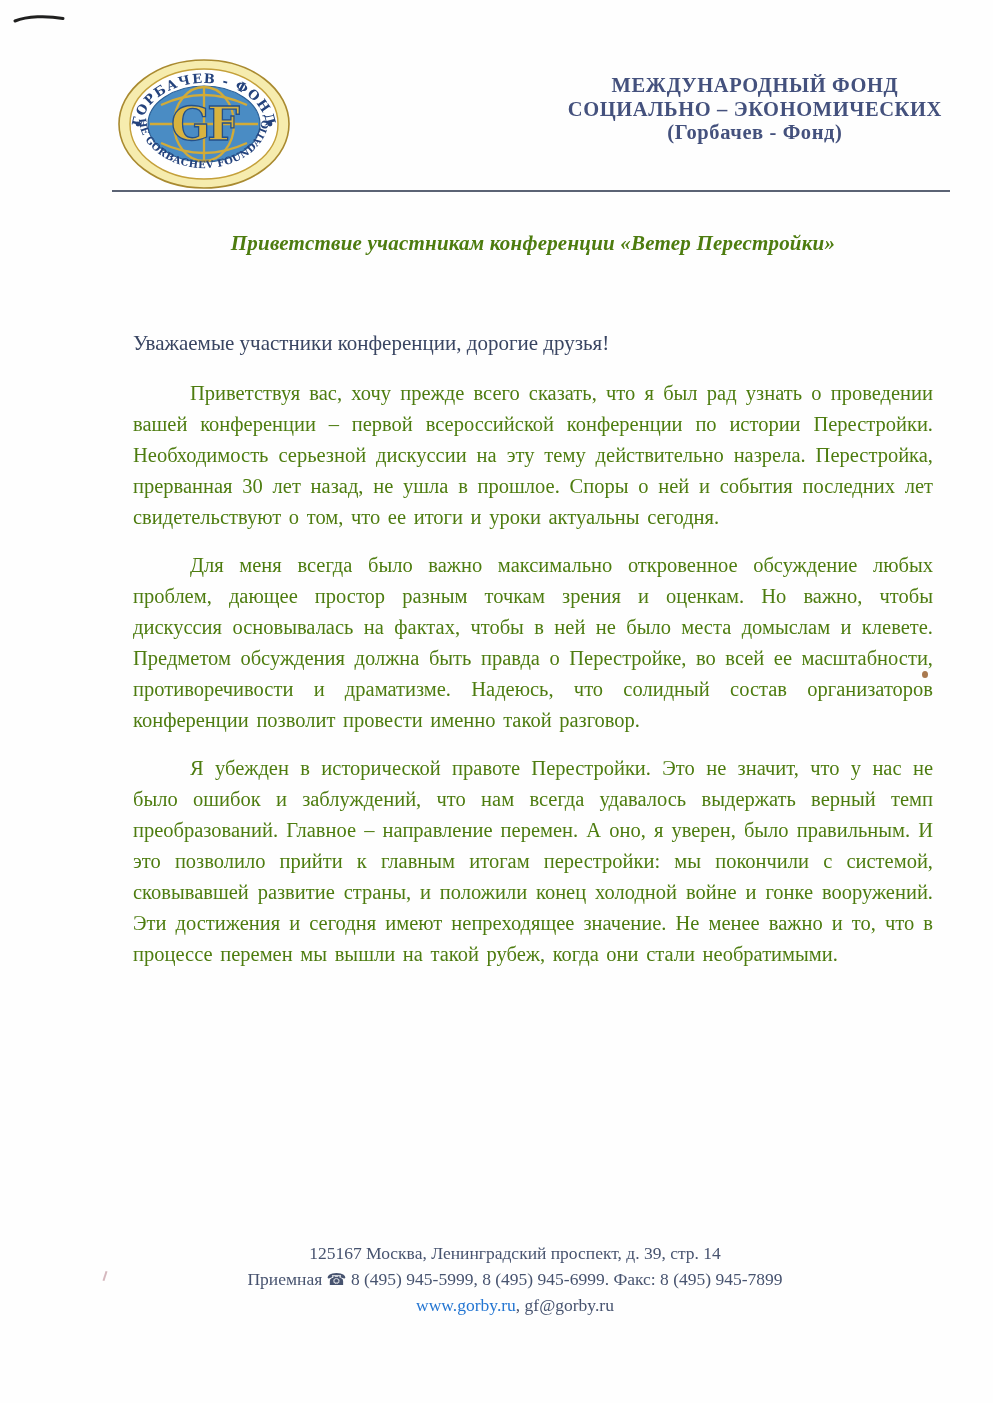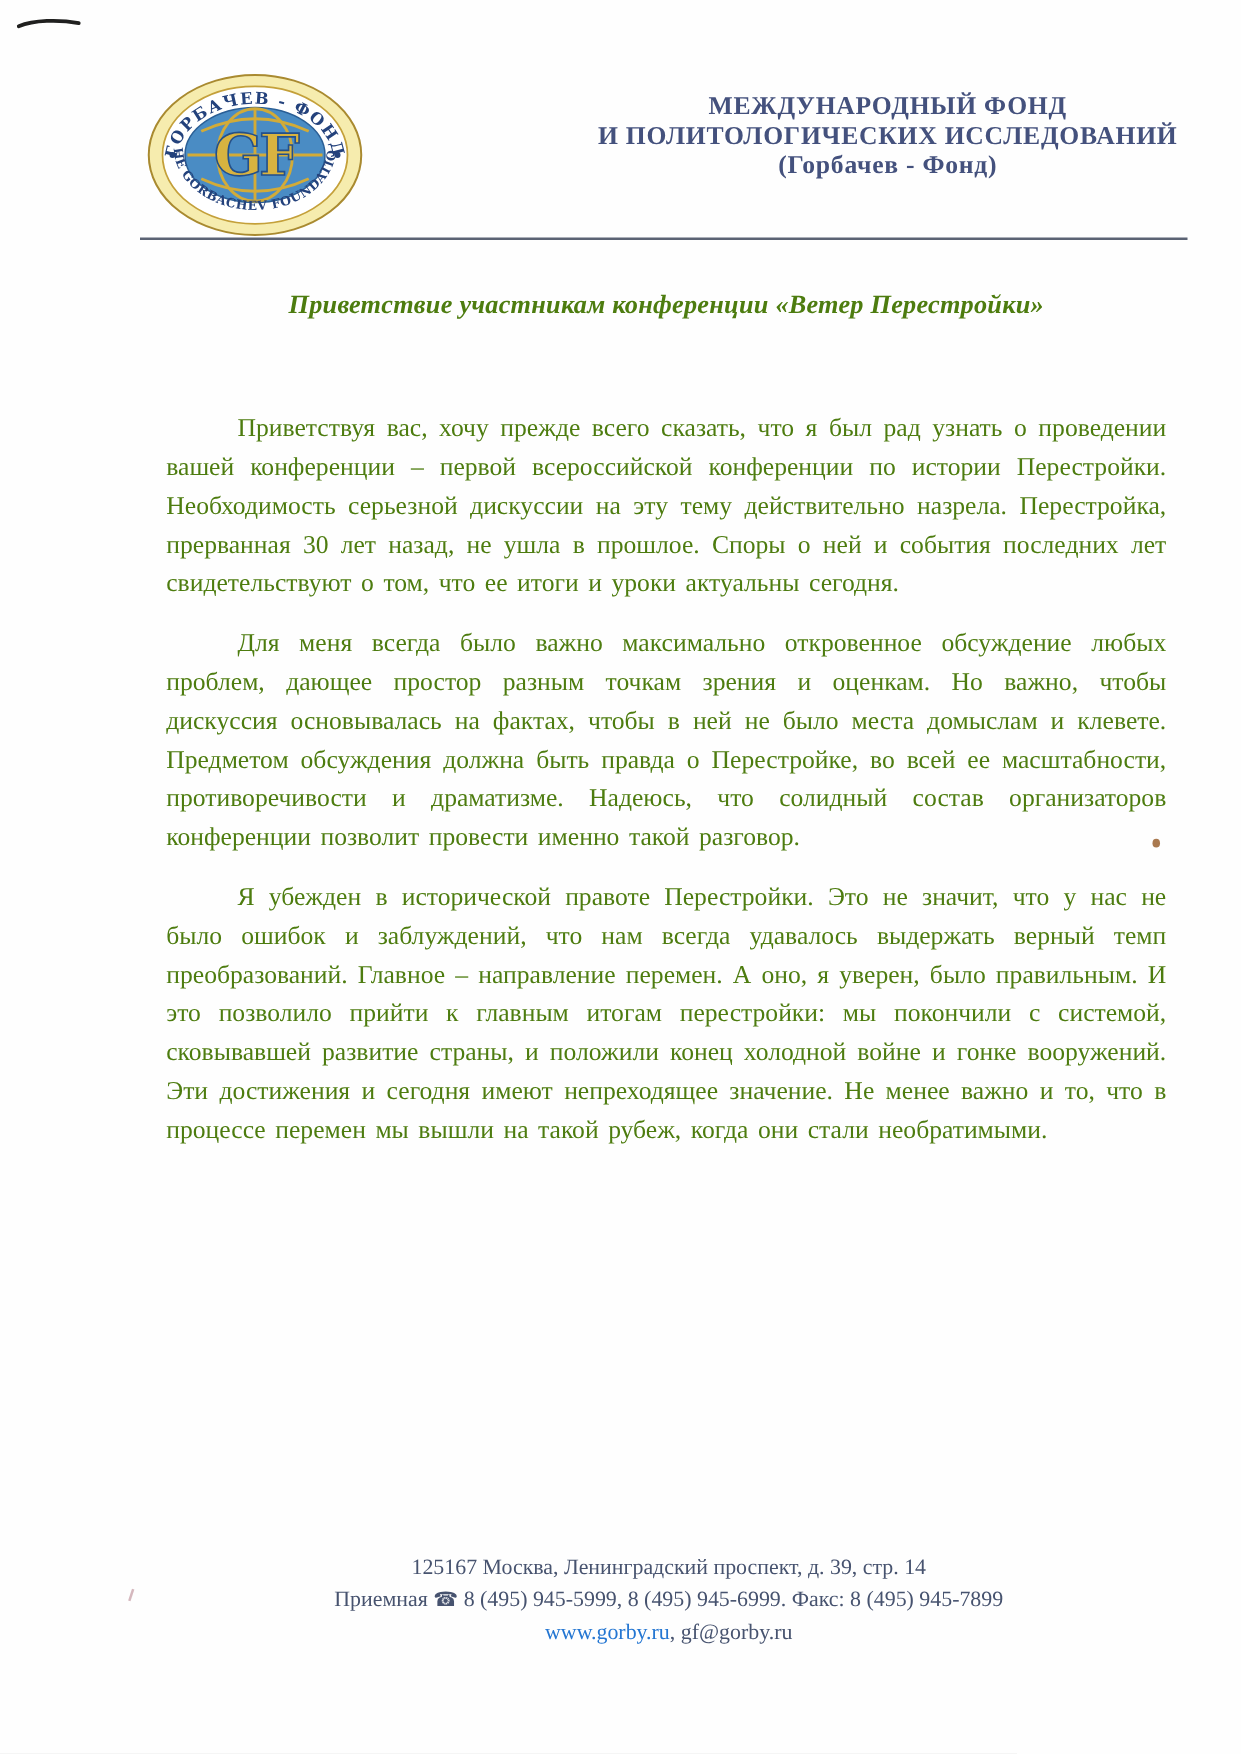--- a/index.html
+++ b/index.html
@@ -30,21 +30,21 @@
     color:#4d7c0f;letter-spacing:.2px;
   }
   .content{position:absolute;left:133px;top:328px;width:800px;}
   .salutation{margin:0 0 19px 0;font-size:21px;line-height:31px;color:#394562;}
   .para{
     margin:0 0 17px 0;font-size:20.5px;line-height:31px;
     text-align:justify;text-indent:57px;word-spacing:2.5px;color:#4d7c0f;
   }
   
   .footer{
-    position:absolute;left:135px;top:1241px;width:800px;text-align:center;
+    position:absolute;left:115px;top:1241px;width:800px;text-align:center;
     font-size:17.5px;line-height:25.8px;color:#47536f;
   }
   .phone-glyph{font-family:"DejaVu Sans",sans-serif;font-size:16px;}
   .website-link{color:#2476d2;cursor:pointer;}
   .logo svg text{font-family:"DejaVu Serif","Liberation Serif",serif;}
 </style>
 </head>
 <body>
 
 <div class="page">
@@ -76,29 +76,30 @@
       <text font-size="10" font-weight="bold" fill="#24427c" letter-spacing="0.4">
         <textPath href="#logo-arc-bottom" startOffset="50%" text-anchor="middle">THE GORBACHEV FOUNDATION</textPath>
       </text>
       <circle cx="21" cy="66" r="2.4" fill="#24427c"></circle>
       <circle cx="153" cy="66" r="2.4" fill="#24427c"></circle>
     </svg>
   </div>
 
   <div class="org-block">
     <div>МЕЖДУНАРОДНЫЙ ФОНД</div>
-    <div>И ПОЛИТОЛОГИЧЕСКИХ ИССЛЕДОВАНИЙ</div>
+    <div>СОЦИАЛЬНО – ЭКОНОМИЧЕСКИХ</div>
     <div>(Горбачев - Фонд)</div>
   </div>
 
   <div class="rule"></div>
 
   <h1 class="letter-title">Приветствие участникам конференции «Ветер Перестройки»</h1>
 
   <div class="content">
+    <p class="salutation">Уважаемые участники конференции, дорогие друзья!</p>
     <p class="para">Приветствуя вас, хочу прежде всего сказать, что я был рад узнать о проведении вашей конференции – первой всероссийской конференции по истории Перестройки. Необходимость серьезной дискуссии на эту тему действительно  назрела. Перестройка, прерванная 30 лет назад, не ушла в прошлое. Споры о ней и события последних лет свидетельствуют о том, что ее итоги и уроки актуальны сегодня.</p>
     <p class="para">Для меня всегда было важно максимально откровенное обсуждение любых проблем, дающее простор разным точкам зрения и оценкам. Но важно, чтобы дискуссия основывалась на фактах, чтобы в ней не было места домыслам и клевете. Предметом обсуждения должна быть правда о Перестройке, во всей ее масштабности, противоречивости и драматизме. Надеюсь, что солидный состав организаторов конференции позволит провести именно такой разговор.</p>
     <p class="para">Я убежден в исторической правоте Перестройки. Это не значит, что у нас не было ошибок и заблуждений, что нам всегда удавалось выдержать верный темп преобразований. Главное – направление перемен. А оно, я уверен, было правильным. И это позволило прийти к главным итогам перестройки: мы покончили с системой, сковывавшей развитие страны, и положили конец холодной войне и гонке вооружений. Эти достижения и сегодня имеют непреходящее значение. Не менее важно и то, что в процессе перемен мы вышли на такой рубеж, когда они стали необратимыми.</p>
   </div>
 
   <div class="footer">
     <div>125167 Москва, Ленинградский проспект, д. 39, стр. 14</div>
     <div>
       <span>Приемная</span>
       <span class="phone-glyph">☎</span>

